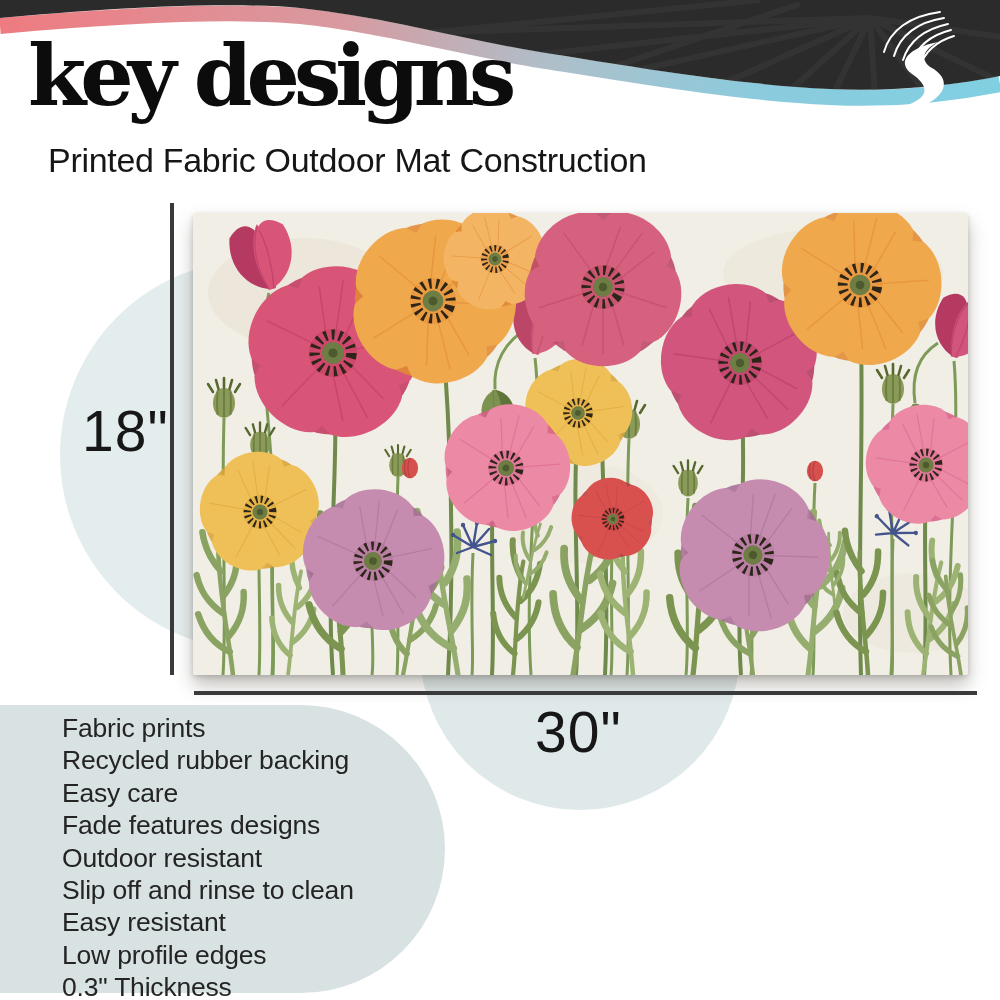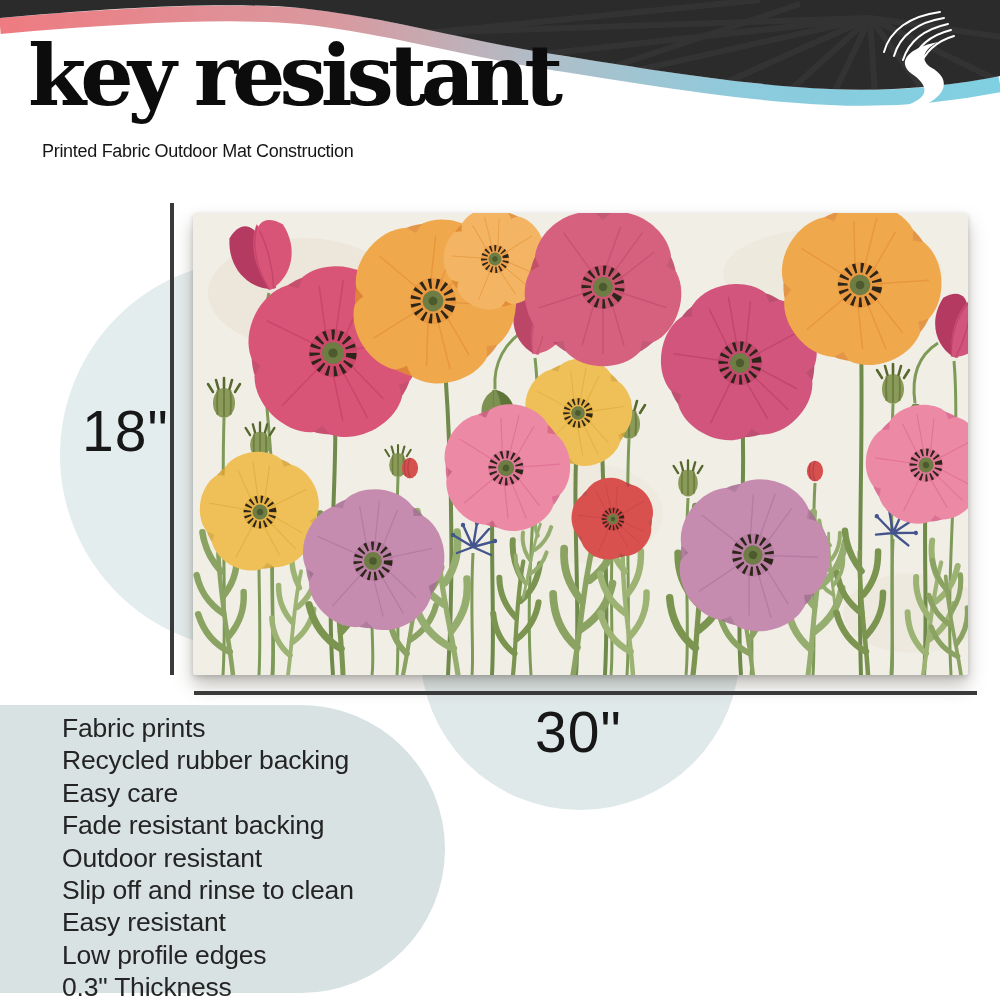--- a/index.html
+++ b/index.html
@@ -12,21 +12,21 @@
   .circle-18{left:60px;top:260px;width:390px;height:390px;background:#e4eded;}
   .circle-30{left:420px;top:490px;width:320px;height:320px;background:#dfe9ea;}
   .feature-blob{position:absolute;left:0;top:705px;width:445px;height:288px;
                 background:#d8e2e3;border-radius:0 144px 144px 0;}
 
   
   .header-svg{position:absolute;left:0;top:0;width:1000px;height:200px;}
   .title{position:absolute;left:28px;top:34px;
          font-family:"DejaVu Serif",serif;font-weight:bold;
          font-size:84px;line-height:1;letter-spacing:-6px;color:#0c0c0c;}
-  .subtitle{position:absolute;left:42px;top:141px;font-size:18px;
+  .subtitle{position:absolute;left:48px;top:141px;font-size:34px;
             letter-spacing:-.3px;color:#161616;}
 
   
   .mat{position:absolute;left:193px;top:213px;width:775px;height:462px;
        border-radius:3px;overflow:hidden;
        box-shadow:0 10px 18px rgba(115,110,100,.45),0 2px 5px rgba(0,0,0,.18);}
   .mat svg{display:block;width:775px;height:462px;}
 
   
   .dim-vline{position:absolute;left:170px;top:203px;width:4px;height:472px;background:#3a3a3a;}
@@ -205,21 +205,21 @@
 
   <div class="dim-vline"></div>
   <div class="dim-hline"></div>
   <div class="dim-label dim-h">18"</div>
   <div class="dim-label dim-w">30"</div>
 
   <ul class="features">
     <li>Fabric prints</li>
     <li>Recycled rubber backing</li>
     <li>Easy care</li>
-    <li>Fade resistant backing</li>
+    <li>Fade features designs</li>
     <li>Outdoor resistant</li>
     <li>Slip off and rinse to clean</li>
     <li>Easy resistant</li>
     <li>Low profile edges</li>
     <li>0.3" Thickness</li>
   </ul>
 
   <svg class="header-svg" viewBox="0 0 1000 200">
     <defs>
       <linearGradient id="edge" x1="0" y1="0" x2="1" y2="0">
@@ -255,16 +255,16 @@
         <path d="M944 18 C918 22 900 35 894 56"></path>
         <path d="M948 24 C925 29 909 41 903 60"></path>
         <path d="M951 30 C931 35 917 46 911 64"></path>
         <path d="M954 36 C937 41 925 51 919 68"></path>
       </g>
       <path d="M938 42 C908 48 896 62 912 74 C928 85 930 96 910 104 C902 107 896 108 890 107
                C904 112 924 108 936 98 C948 88 946 76 932 68 C920 61 922 50 938 42 Z" fill="#ffffff"></path>
     </g>
   </svg>
 
-  <div class="title">key resistant</div>
+  <div class="title">key designs</div>
   <div class="subtitle">Printed Fabric Outdoor Mat Construction</div>
 
 </div>
 
 </body></html>

